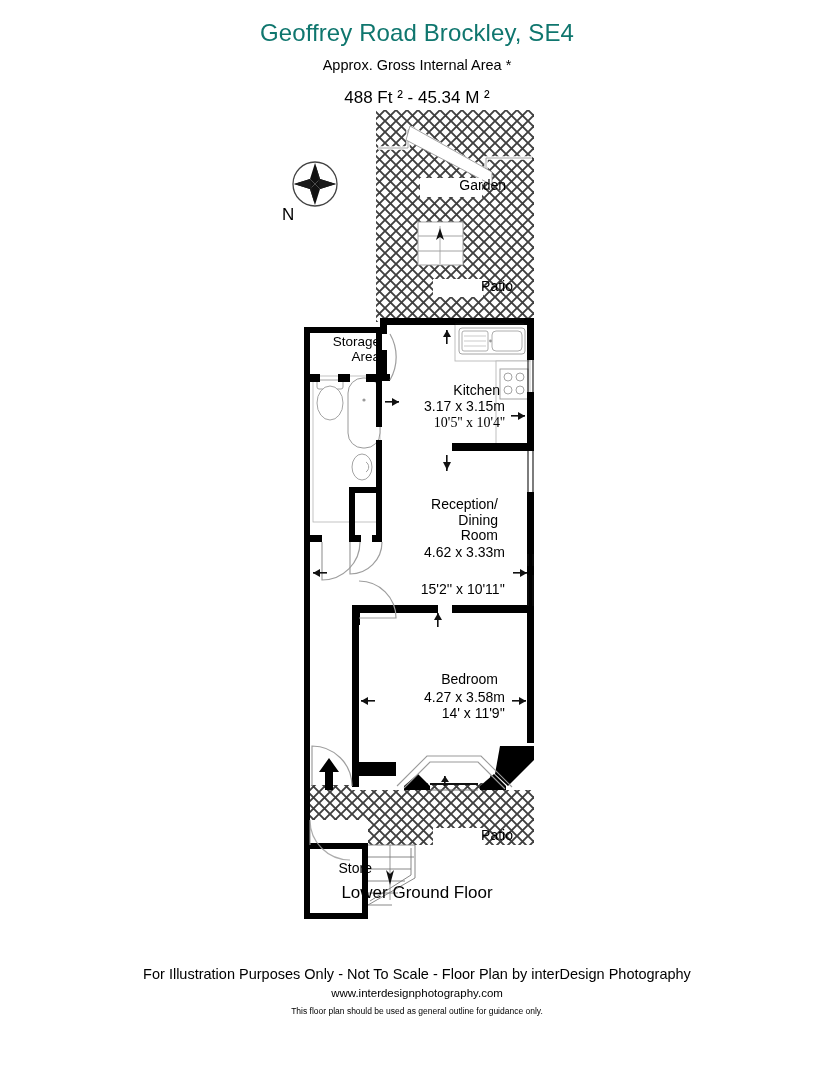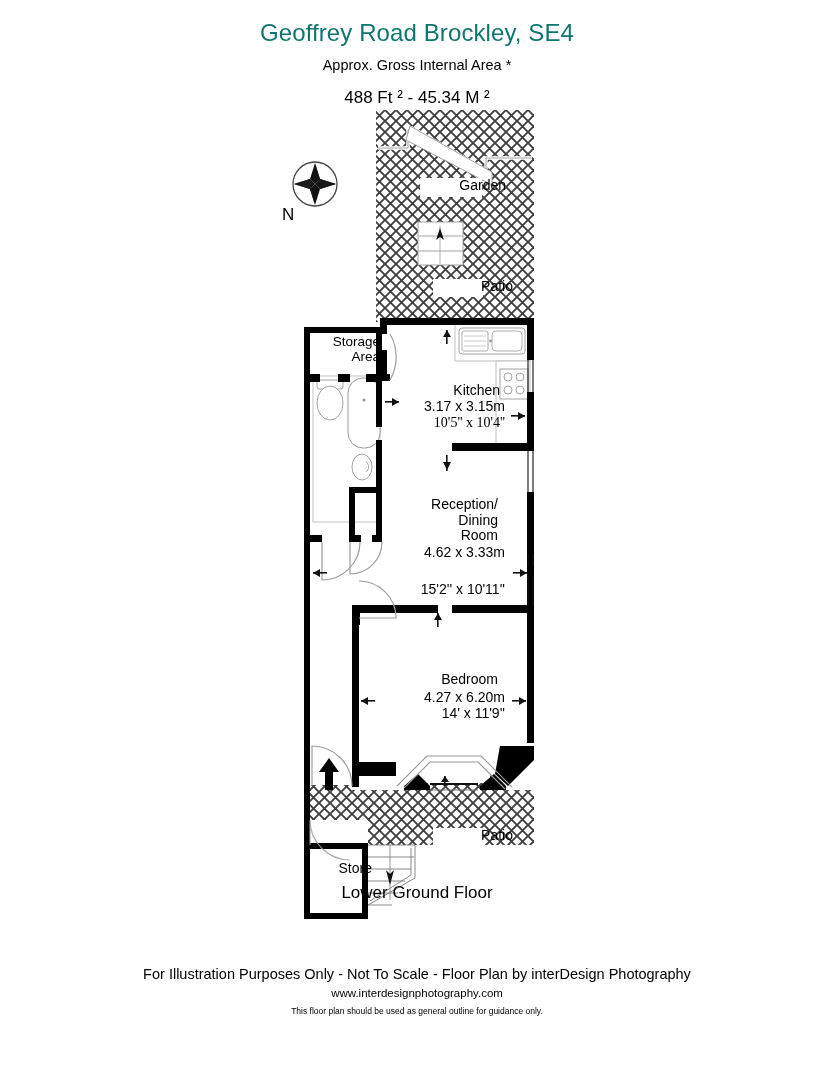--- a/index.html
+++ b/index.html
@@ -433,21 +433,21 @@
   <div class="lbl dims" style="left:385px; top:399px; width:120px;">3.17 x 3.15m</div>
   <div class="lbl dims" style="left:385px; top:415px; width:120px;font-family:Liberation Serif, serif;">10'5'' x 10'4''</div>
 
   <div class="lbl room" style="left:388px; top:497px; width:110px;">Reception/
 Dining
 Room</div>
   <div class="lbl dims" style="left:383px; top:545px; width:122px;">4.62 x 3.33m</div>
   <div class="lbl dims" style="left:383px; top:550px; width:122px;margin-top:32px;">15'2'' x 10'11''</div>
 
   <div class="lbl room" style="left:388px; top:672px; width:110px;">Bedroom</div>
-  <div class="lbl dims" style="left:383px; top:690px; width:122px;">4.27 x 6.20m</div>
+  <div class="lbl dims" style="left:383px; top:690px; width:122px;">4.27 x 3.58m</div>
   <div class="lbl dims" style="left:383px; top:706px; width:122px;">14' x 11'9''</div>
 
   <div class="lbl room" style="left:403px; top:828px; width:110px;">Patio</div>
 
   <div class="lbl room" style="left:300px; top:861px; width:72px;">Store</div>
 
   <div class="footer floor-name">Lower Ground Floor</div>
   <div class="footer disclaimer">For Illustration Purposes Only - Not To Scale - Floor Plan by interDesign Photography</div>
   <div class="footer website">www.interdesignphotography.com</div>
   <div class="footer finetext">This floor plan should be used as general outline for guidance only.</div>

